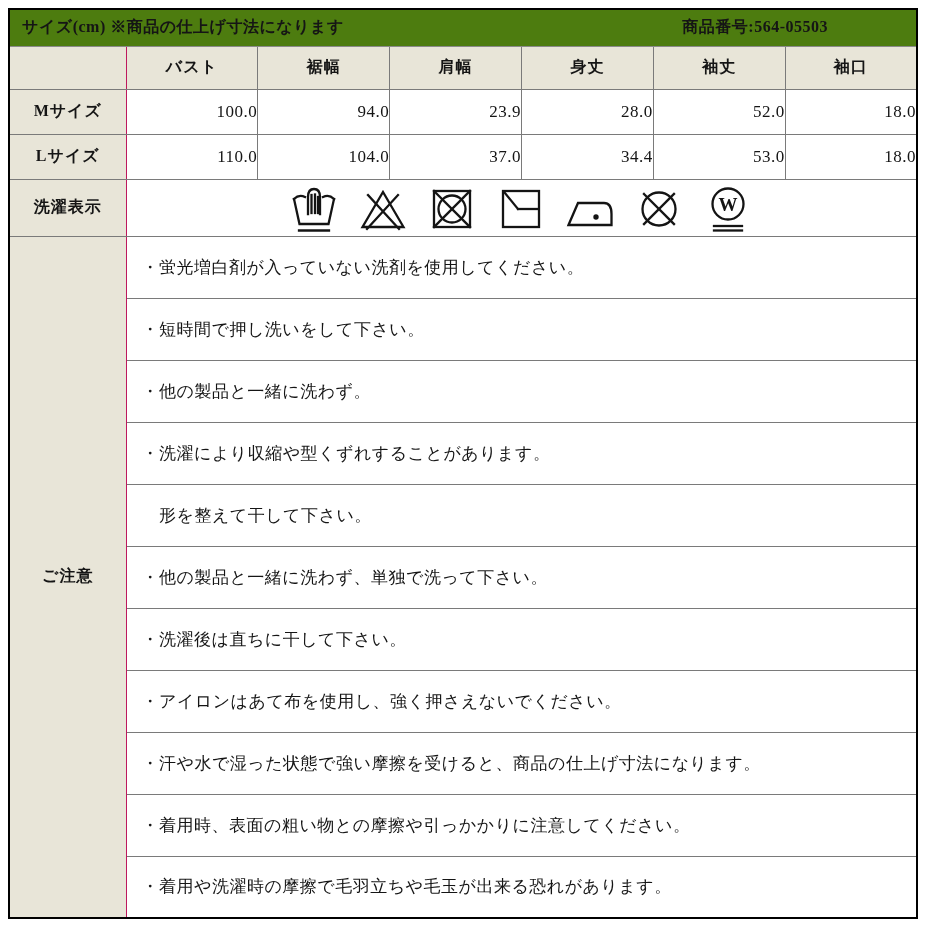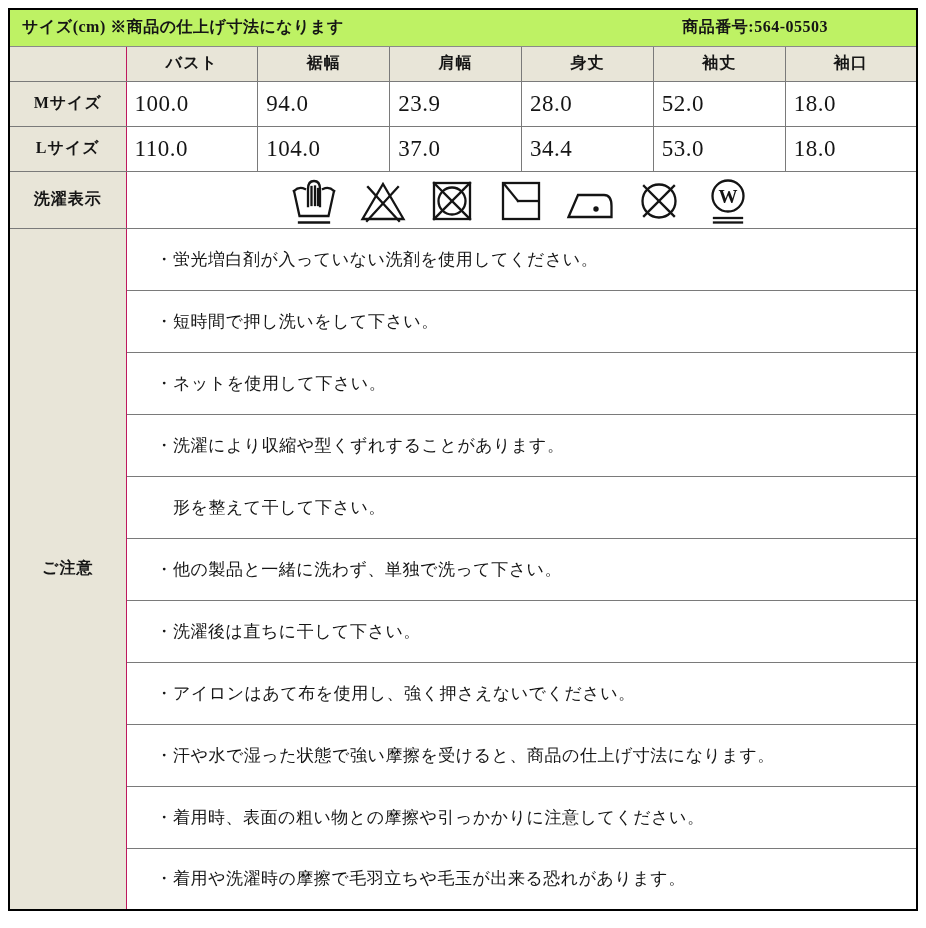--- a/index.html
+++ b/index.html
@@ -15,44 +15,44 @@
     border-collapse:collapse;
     table-layout:fixed;
     border:2px solid #000000;
     background:#ffffff;
   }
   td,th { border:1px solid #7a7a7a; overflow:hidden; }
 
   
   tr.title-row td {
     height:37px;
-    background:#bef264;
+    background:#4d7c0f;
     border-bottom:1px solid #8a8a8a;
   }
   .title-flex {
     display:flex; justify-content:space-between; align-items:center;
     padding:0 88px 0 12px;
     font-size:16px; font-weight:bold; letter-spacing:0.5px;
   }
 
   
-  tr.head-row { height:35px; }
+  tr.head-row { height:43px; }
   tr.head-row th, td.label-col {
     background:#e8e5d8;
     font-size:16px; font-weight:bold;
     text-align:center; vertical-align:middle;
     letter-spacing:1px;
   }
   td.label-col { border-right:1px solid #be185d; }
 
   
   tr.size-row { height:45px; }
   tr.size-row td.value {
-    background:#ffffff; text-align:left; vertical-align:middle;
-    font-size:23px; letter-spacing:0.5px;padding-left:8px;
+    background:#ffffff; text-align:right; vertical-align:middle;
+    font-size:17px; letter-spacing:0.5px;padding-left:8px;
   }
 
   
   tr.wash-row { height:57px; }
   td.icon-cell { background:#ffffff; vertical-align:middle; }
   .icon-strip {
     display:flex; justify-content:center; align-items:center; gap:21px;
     padding-top:2px;
   }
   svg.cicon { display:block; }
@@ -62,21 +62,21 @@
   svg.cicon .fill { fill:#141414; stroke:none; }
   svg.cicon text {
     fill:#141414; stroke:none;
     font-family:"Liberation Serif","DejaVu Serif",serif; font-weight:bold; font-size:19px;
   }
 
   
   tr.note-row { height:62px; }
   tr.note-row td.note {
     background:#ffffff; vertical-align:middle;
-    font-size:17px; padding-left:29px; letter-spacing:0.5px;
+    font-size:17px; padding-left:15px; letter-spacing:0.5px;
   }
 </style>
 </head>
 <body>
 
 <div class="sheet">
   <table class="spec">
     <colgroup>
       <col style="width:117px">
       <col>
@@ -185,21 +185,21 @@
     </tr>
 
     <tr class="note-row">
       <td class="label-col" rowspan="11">ご注意</td>
       <td class="note" colspan="6">・蛍光増白剤が入っていない洗剤を使用してください。</td>
     </tr>
     <tr class="note-row">
       <td class="note" colspan="6">・短時間で押し洗いをして下さい。</td>
     </tr>
     <tr class="note-row">
-      <td class="note" colspan="6">・ネットを使用して下さい。</td>
+      <td class="note" colspan="6">・他の製品と一緒に洗わず。</td>
     </tr>
     <tr class="note-row">
       <td class="note" colspan="6">・洗濯により収縮や型くずれすることがあります。</td>
     </tr>
     <tr class="note-row">
       <td class="note" colspan="6">　形を整えて干して下さい。</td>
     </tr>
     <tr class="note-row">
       <td class="note" colspan="6">・他の製品と一緒に洗わず、単独で洗って下さい。</td>
     </tr>

